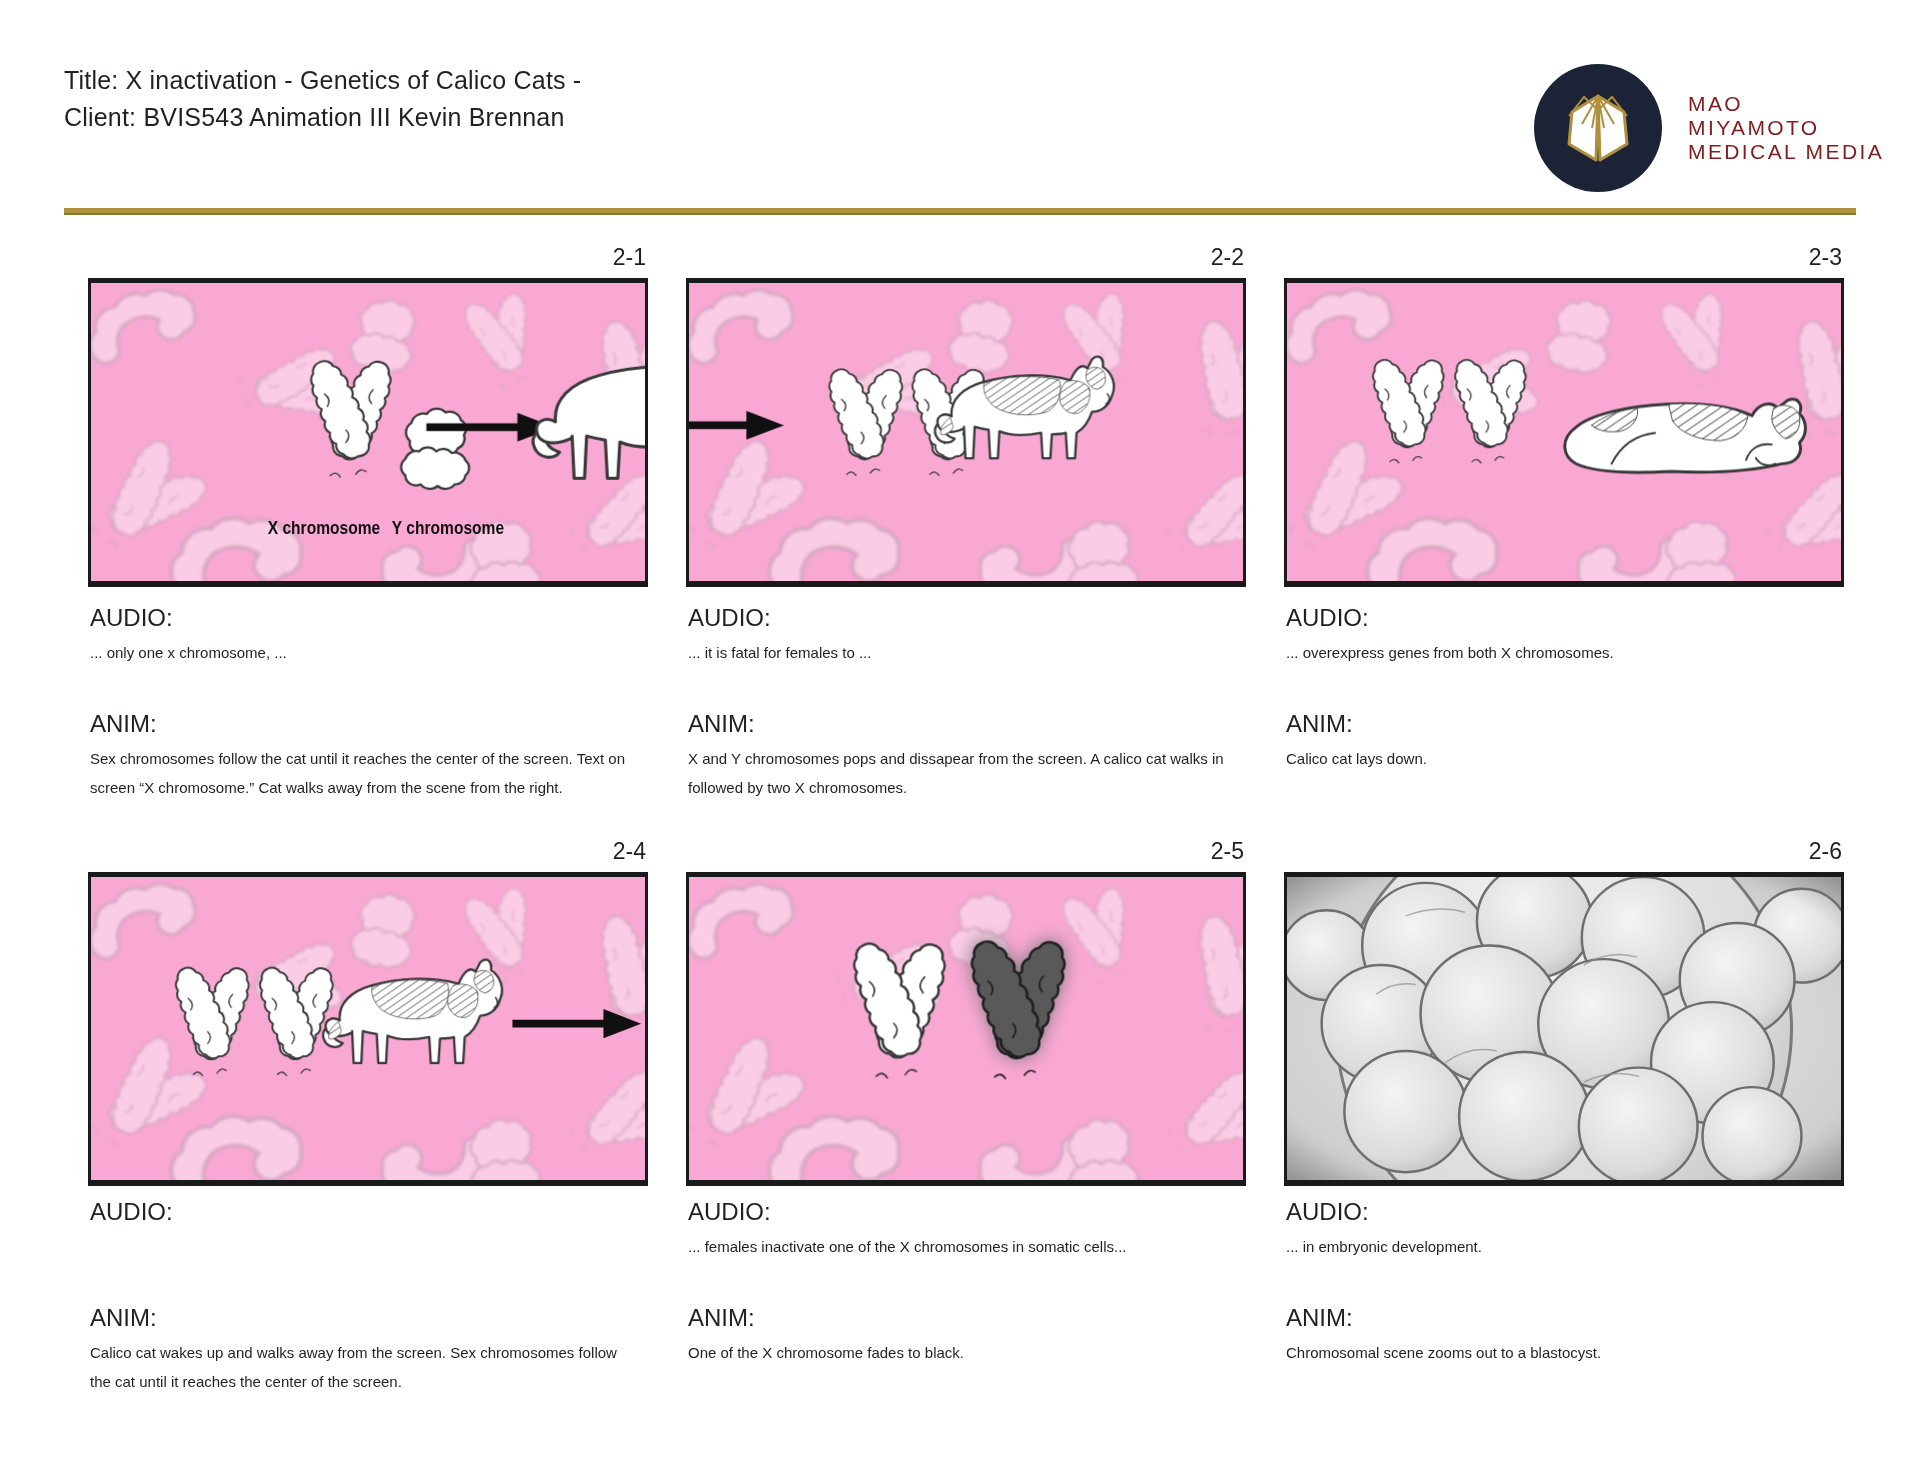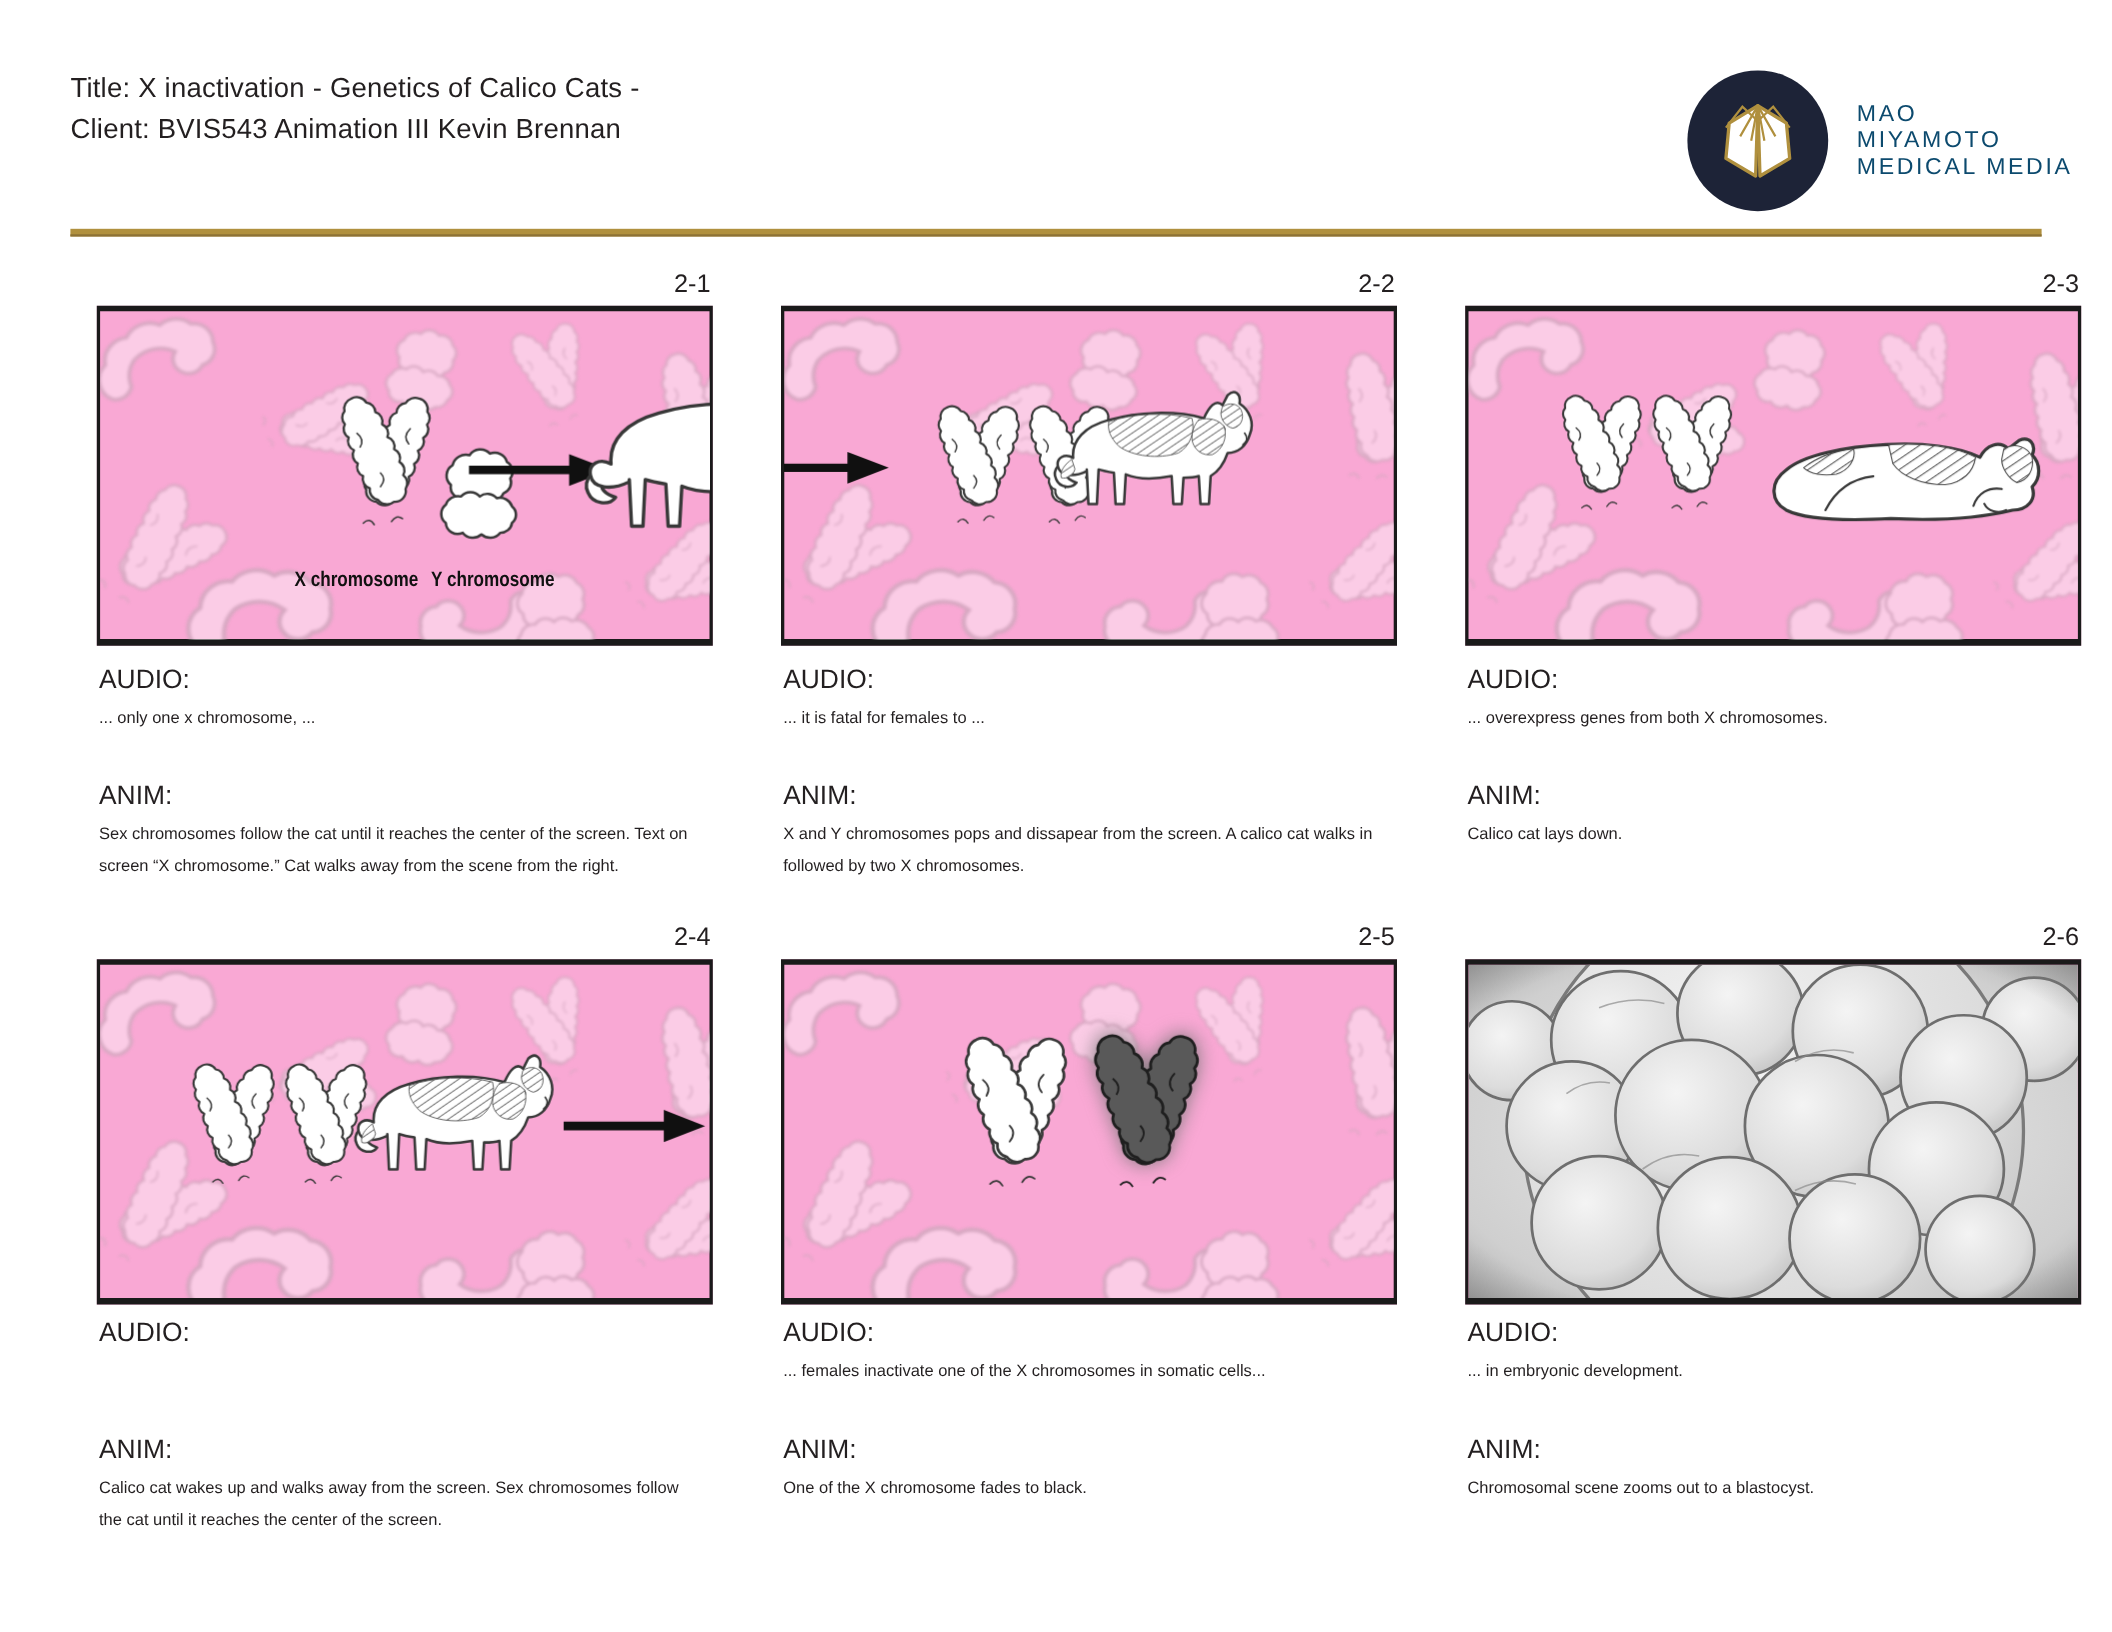--- a/index.html
+++ b/index.html
@@ -10,25 +10,25 @@
   .hdr-line{position:absolute;left:64px;font-size:25px;letter-spacing:.2px;white-space:nowrap;}
   .hdr-title{top:66px;}
   .hdr-client{top:103px;}
   .hdr-audience{top:152px;}
   .gold-rule{position:absolute;left:64px;top:208px;width:1792px;height:5px;
              border-bottom:2px solid #8c7136;}
 
   .logo{position:absolute;left:1532px;top:62px;width:360px;height:136px;}
   .logo-mark{position:absolute;left:0;top:0;width:132px;height:132px;}
   .logo-text{position:absolute;left:156px;top:30px;font-size:21px;line-height:24px;
-             letter-spacing:2.4px;color:#0c4a6e;}
+             letter-spacing:2.4px;color:#7f1d1d;}
 
   
   .grid{position:absolute;left:88px;top:244px;width:1772px;
-        display:grid;grid-template-columns:560px 560px 560px;column-gap:62px;}
+        display:grid;grid-template-columns:560px 560px 560px;column-gap:38px;}
   .cell{position:relative;height:596px;}
   .row2 .cell{height:624px;}
   .panel-num{position:absolute;top:0;right:2px;font-size:23px;}
   .frame{position:absolute;left:0;top:34px;width:554px;height:298px;background:#f9a8d4;
          border:3px solid #1a1a1a;border-top-width:5px;border-bottom-width:6px;overflow:hidden;}
   .row2 .frame{height:303px;}
   .frame svg{display:block;width:100%;height:100%;}
   .chrlabel{position:absolute;bottom:42px;font-size:19px;font-weight:bold;
             transform:scaleX(.82);transform-origin:center;text-align:center;width:170px;
             color:#111;}

